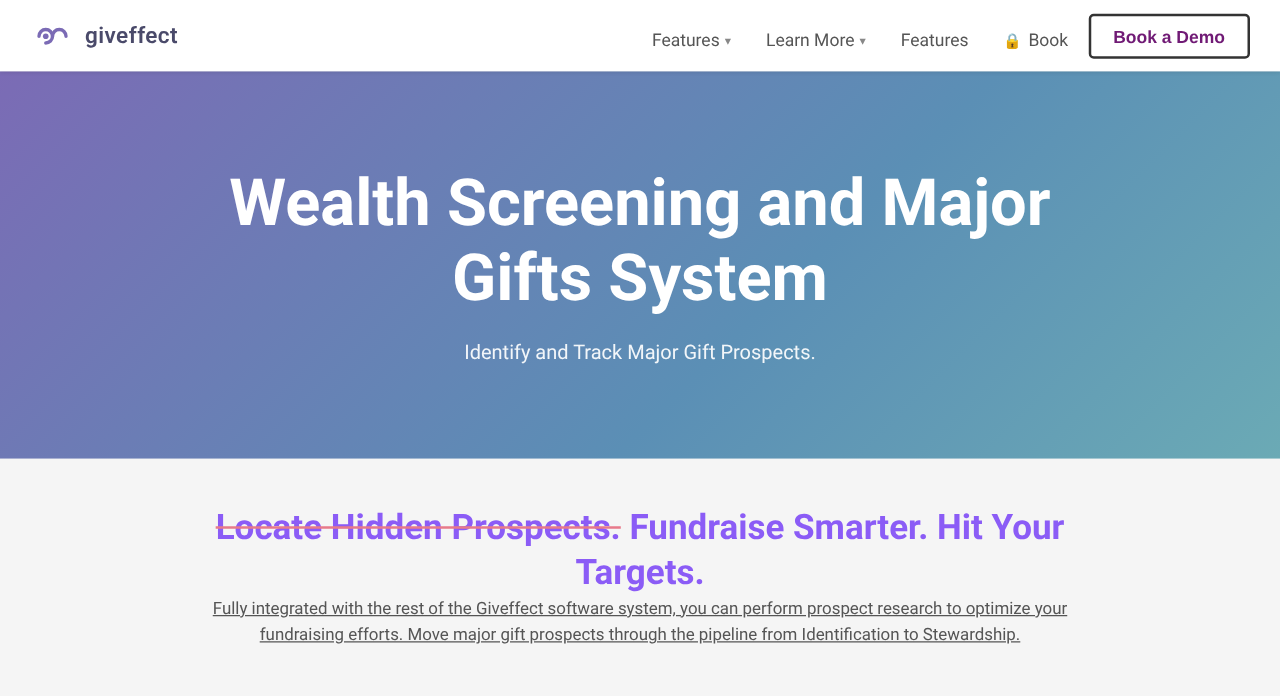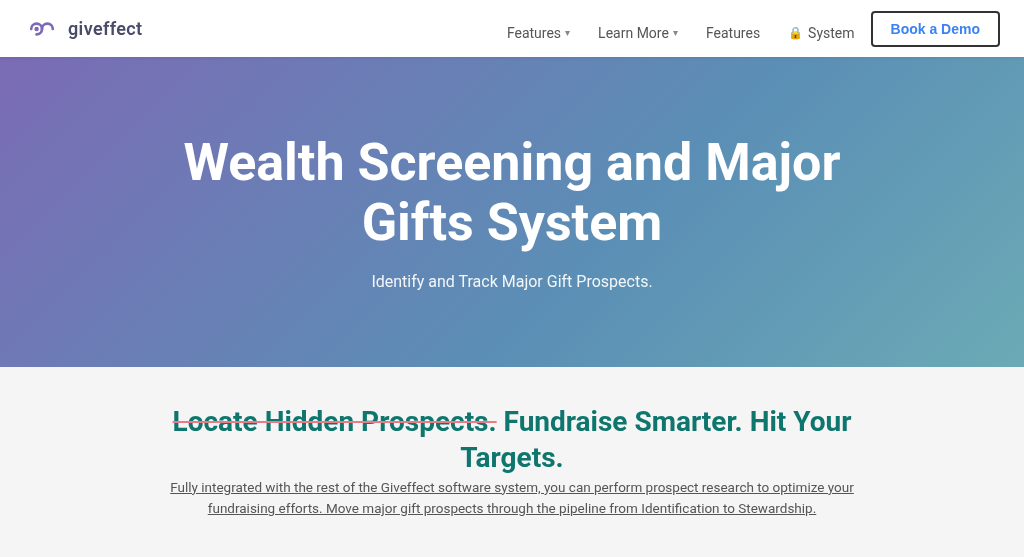--- a/index.html
+++ b/index.html
@@ -92,21 +92,21 @@
       font-size: 12px;
     }
 
     .btn-book-demo {
       padding: 8px 18px;
       background: #ffffff;
       border: 2px solid #333;
       border-radius: 4px;
       font-size: 14px;
       font-weight: 600;
-      color: #3b82f6;
+      color: #701a75;
       cursor: pointer;
       white-space: nowrap;
     }
 
     
     .hero {
       position: absolute;
       top: 57px;
       left: 0;
       width: 100%;
@@ -147,21 +147,21 @@
       flex-direction: column;
       align-items: center;
       justify-content: center;
       text-align: center;
       padding: 30px 120px;
     }
 
     .content-headline {
       font-size: 28px;
       font-weight: 700;
-      color: #0f766e;
+      color: #8b5cf6;
       margin-bottom: 0;
       line-height: 1.3;
     }
 
     .strikethrough-text {
       text-decoration: line-through;
       text-decoration-color: #e87a8a;
       text-decoration-thickness: 2px;
     }
 
@@ -195,21 +195,21 @@
     </div>
     <div class="nav-item">
       <span>Learn More</span>
       <span class="nav-chevron">▾</span>
     </div>
     <div class="nav-item">
       <span>Features</span>
     </div>
     <div class="nav-login">
       <span class="lock-icon-small">🔒</span>
-      <span>System</span>
+      <span>Book</span>
     </div>
     <button class="btn-book-demo">Book a Demo</button>
   </div>
 </nav>
 
 <section class="hero">
   <h1 class="hero-title">
     <span>Wealth Screening and Major</span><br>
     <span>Gifts System</span>
   </h1>

